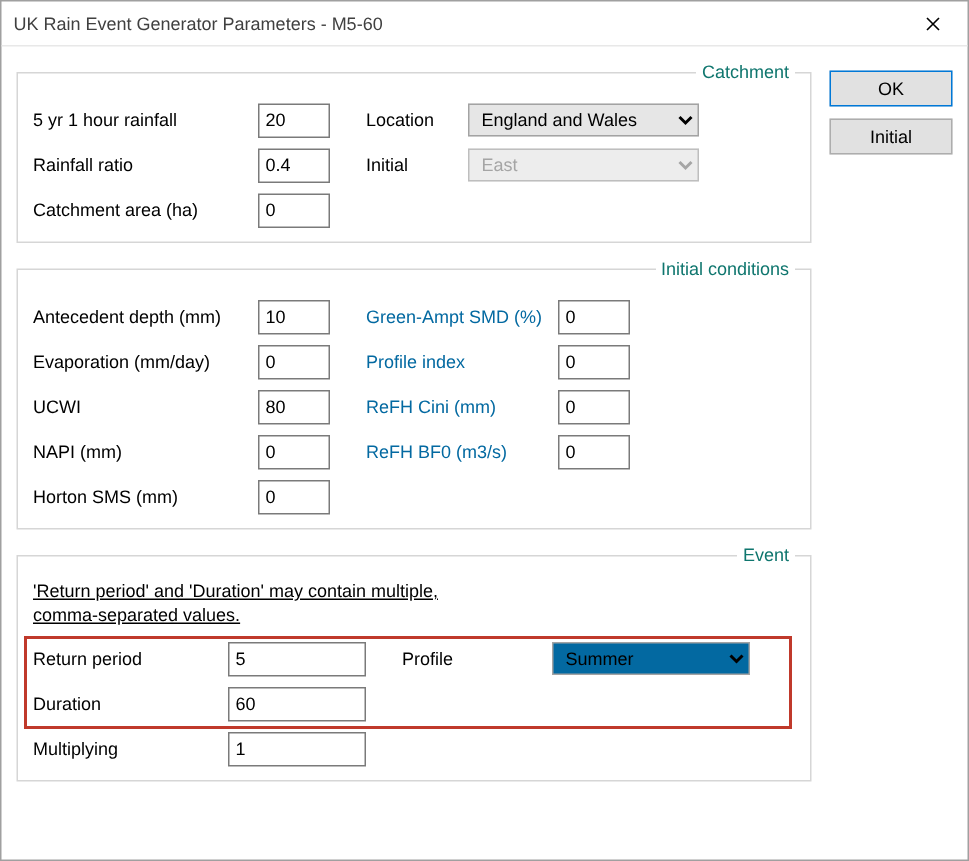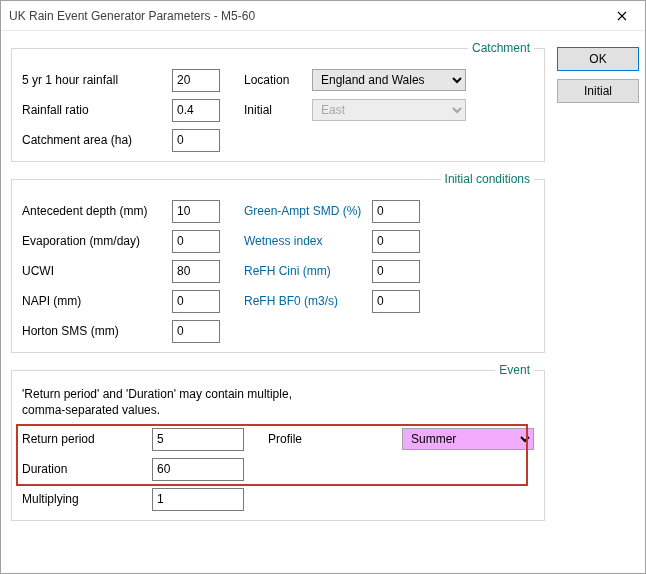--- a/index.html
+++ b/index.html
@@ -17,22 +17,22 @@
   fieldset { border: 1px solid #d6d6d6; margin: 0 0 10px 0; padding: 10px 10px 6px 10px; position: relative; }
   legend { padding: 0 4px; color: #0f766e; text-align: right; }
   .row { display:flex; align-items:center; height: 30px; }
   .lbl { width: 150px; color:#000; }
   .lbl2 { width: 128px; color:#0369a1; }
   .field { width: 48px; height: 23px; border: 1px solid #7a7a7a; padding: 2px 4px; background:#fff; }
   .fieldw { width: 92px; }
   .cols { display:flex; gap: 24px; }
   .col { display:flex; flex-direction:column; }
   select.combo { width: 154px; height: 22px; border:1px solid #a3a3a3; background:#e6e6e6; padding-left:4px; }
-  select.combo.summer { background:#f0abfc;margin-left:34px; }
-  .hint { color:#000; margin-bottom: 6px; line-height: 1.3; }
+  select.combo.summer { background:#0369a1; }
+  .hint { color:#000; margin-bottom: 6px; line-height: 1.3; text-decoration: underline; }
   .hl { position:absolute; border:2px solid #c0392b; pointer-events:none; }
 </style>
 </head>
 <body>
 
 <div class="window">
   <div class="titlebar">
     <span class="title">UK Rain Event Generator Parameters - M5-60</span>
     <div class="close">
       <svg viewBox="0 0 10 10">
@@ -102,21 +102,21 @@
                 <span class="lbl">Horton SMS (mm)</span>
                 <input class="field" value="0" style="">
               </div>
           </div>
           <div class="col">
             <div class="row">
                 <span class="lbl2">Green-Ampt SMD (%)</span>
                 <input class="field" value="0" style="">
               </div>
             <div class="row">
-                <span class="lbl2">Wetness index</span>
+                <span class="lbl2">Profile index</span>
                 <input class="field" value="0" style="">
               </div>
             <div class="row">
                 <span class="lbl2">ReFH Cini (mm)</span>
                 <input class="field" value="0" style="">
               </div>
             <div class="row">
                 <span class="lbl2">ReFH BF0 (m3/s)</span>
                 <input class="field" value="0" style="">
               </div>

